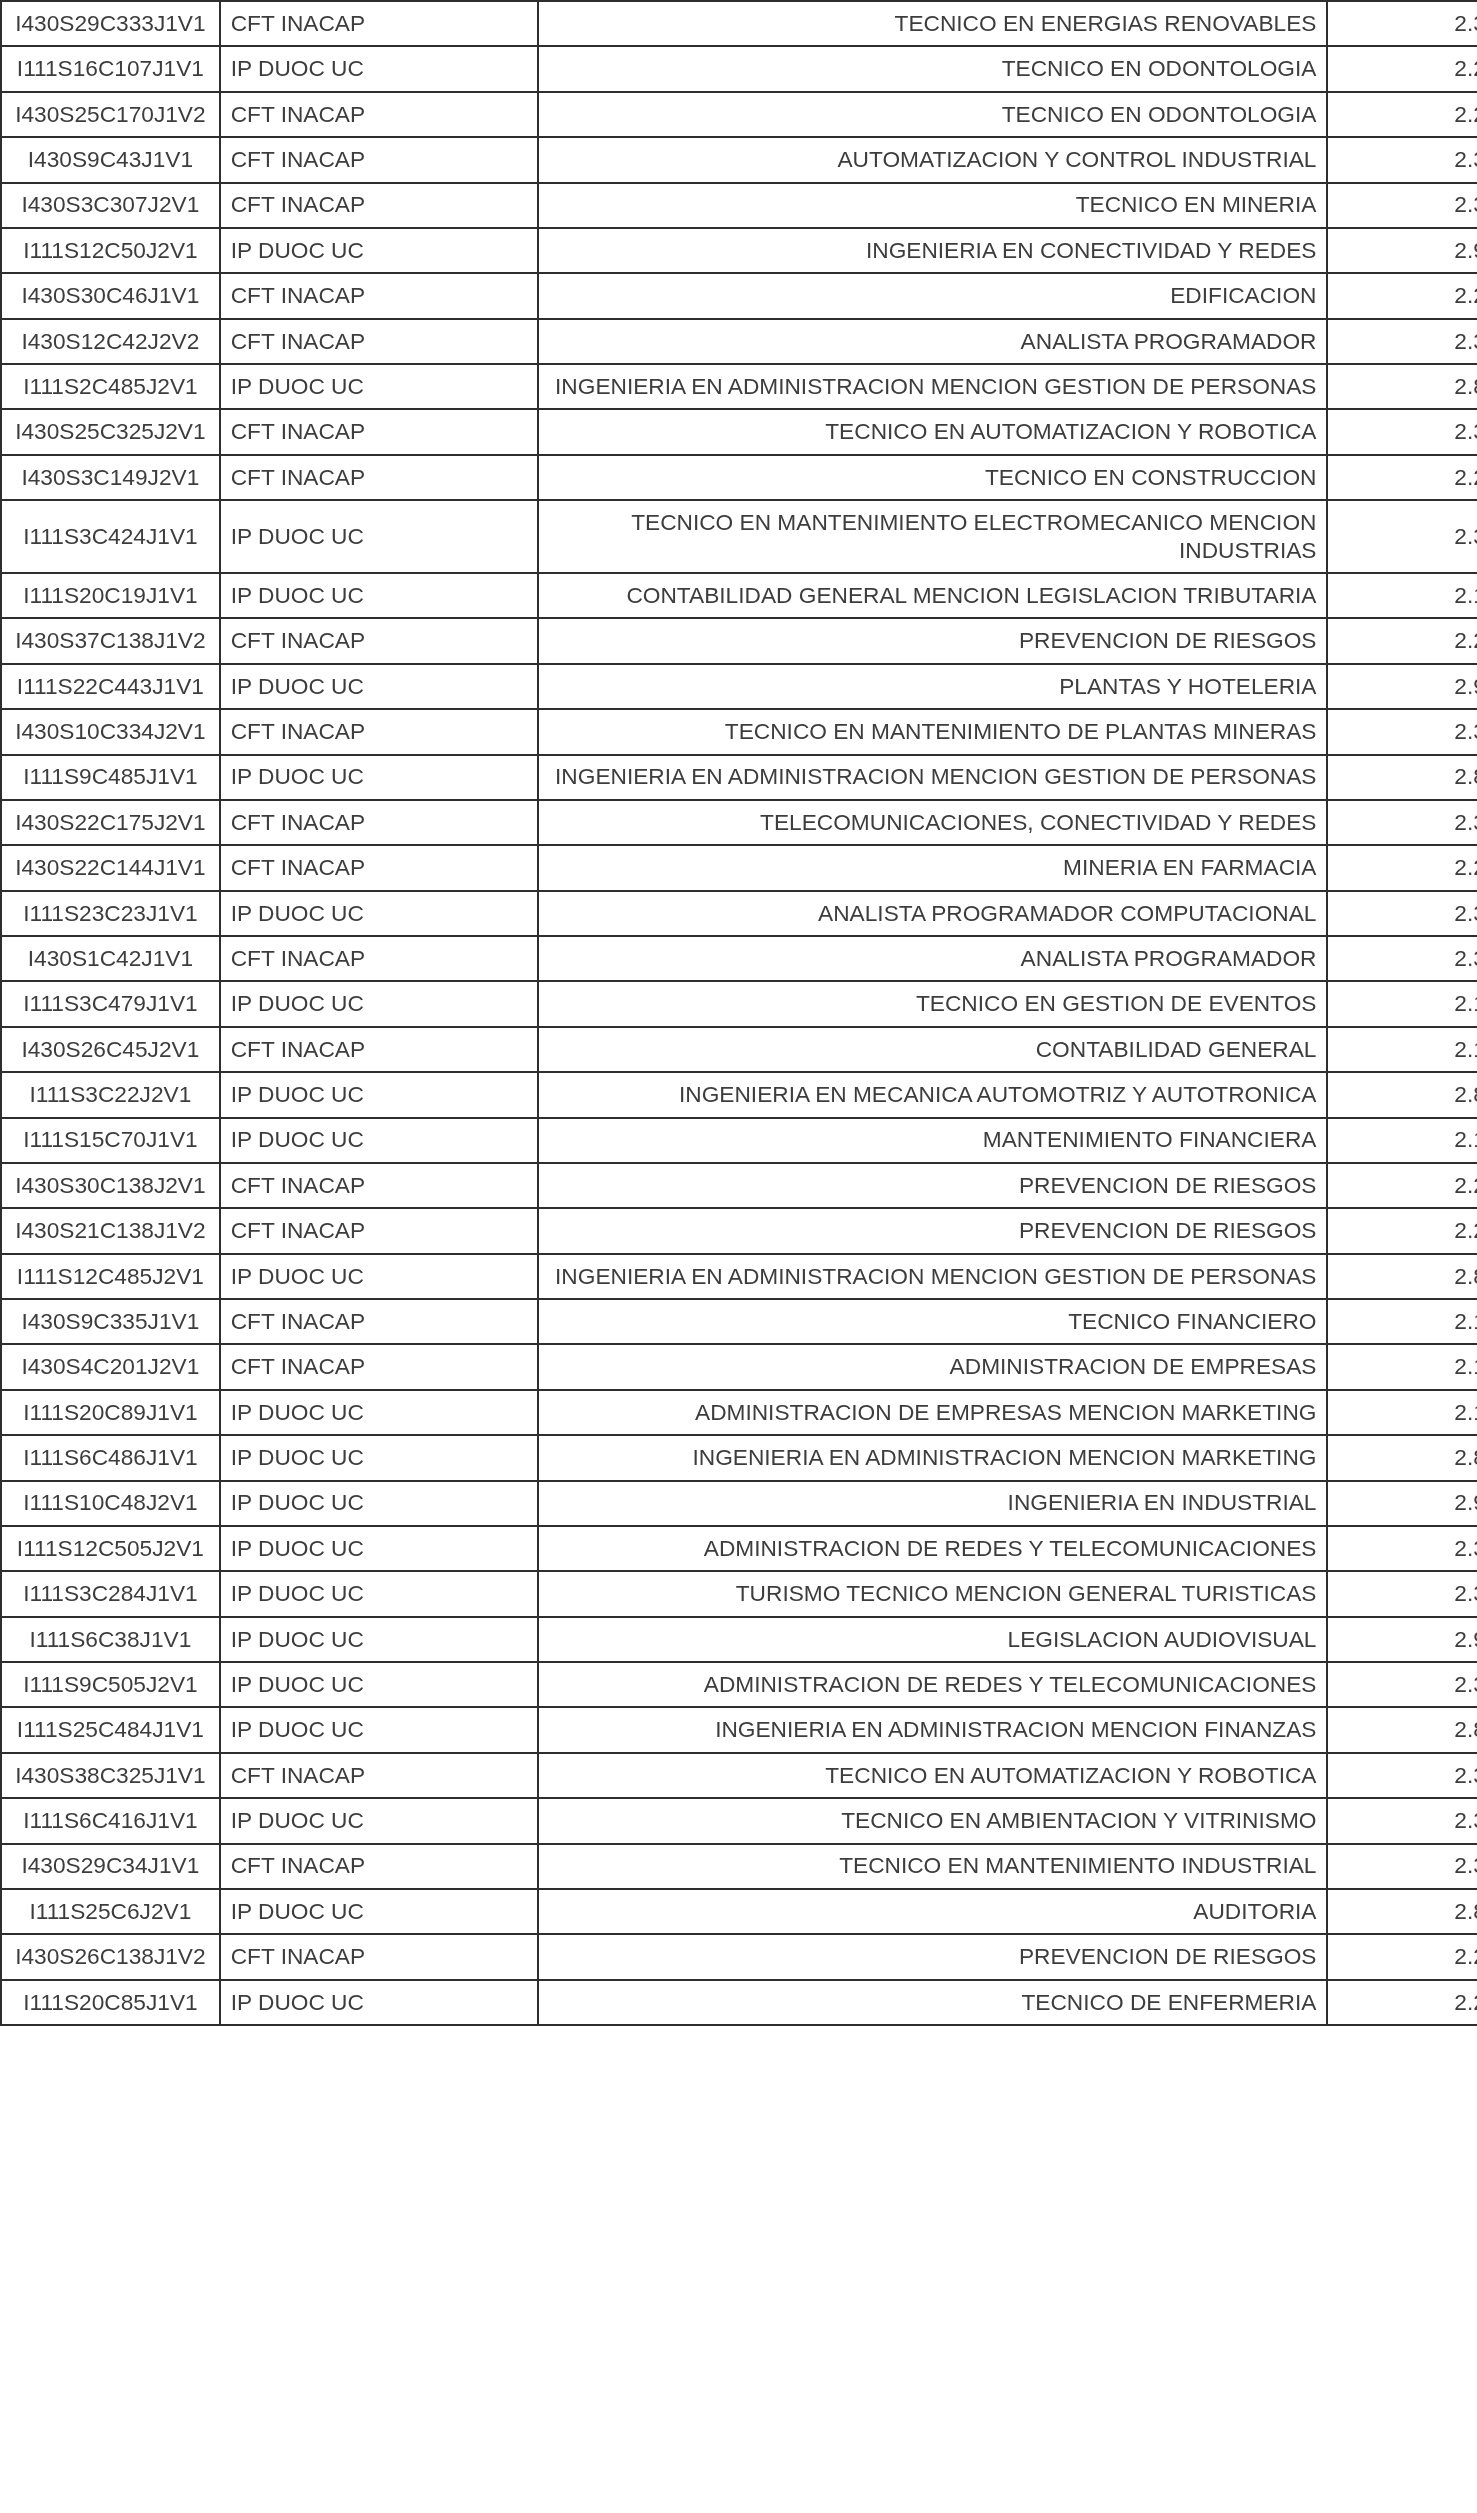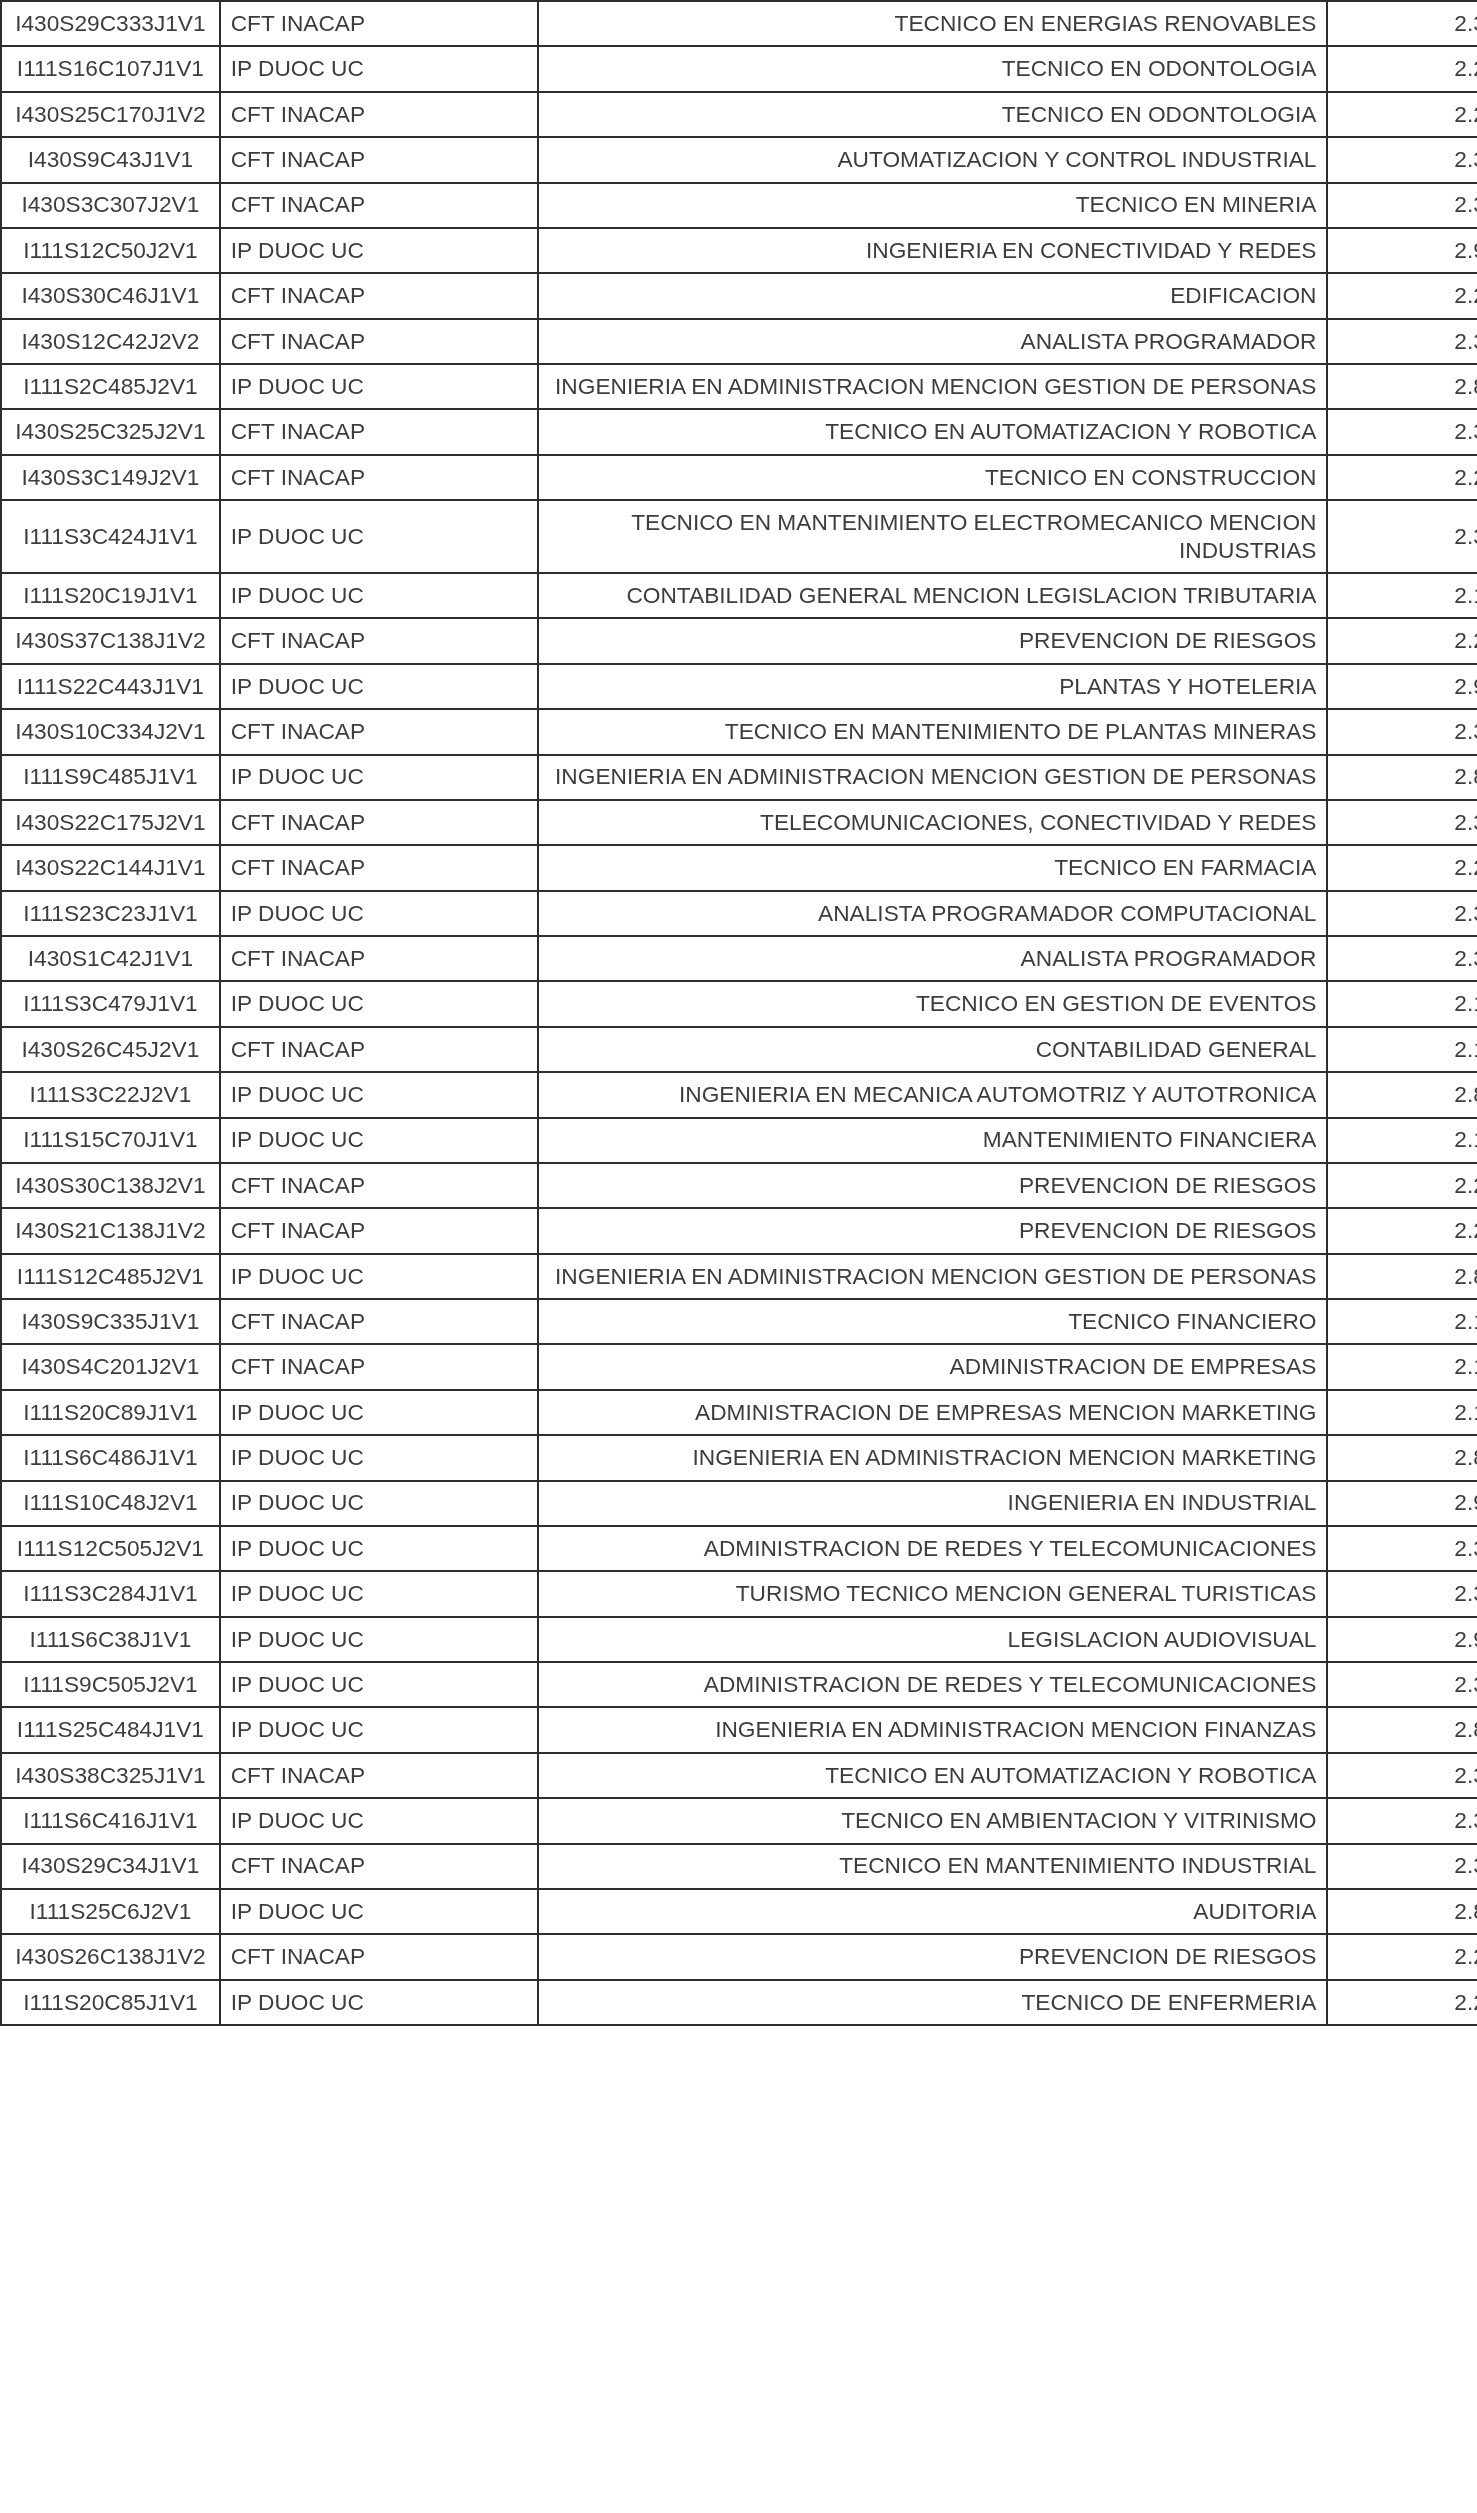--- a/index.html
+++ b/index.html
@@ -156,21 +156,21 @@
   </tr>
       <tr>
     <td class="col-code">I430S22C175J2V1</td>
     <td class="col-inst">CFT INACAP</td>
     <td class="col-prog">TELECOMUNICACIONES, CONECTIVIDAD Y REDES</td>
     <td class="col-value">2.323.287</td>
   </tr>
       <tr>
     <td class="col-code">I430S22C144J1V1</td>
     <td class="col-inst">CFT INACAP</td>
-    <td class="col-prog">TECNICO EN FARMACIA</td>
+    <td class="col-prog">MINERIA EN FARMACIA</td>
     <td class="col-value">2.282.929</td>
   </tr>
       <tr>
     <td class="col-code">I111S23C23J1V1</td>
     <td class="col-inst">IP DUOC UC</td>
     <td class="col-prog">ANALISTA PROGRAMADOR COMPUTACIONAL</td>
     <td class="col-value">2.355.763</td>
   </tr>
       <tr>
     <td class="col-code">I430S1C42J1V1</td>

